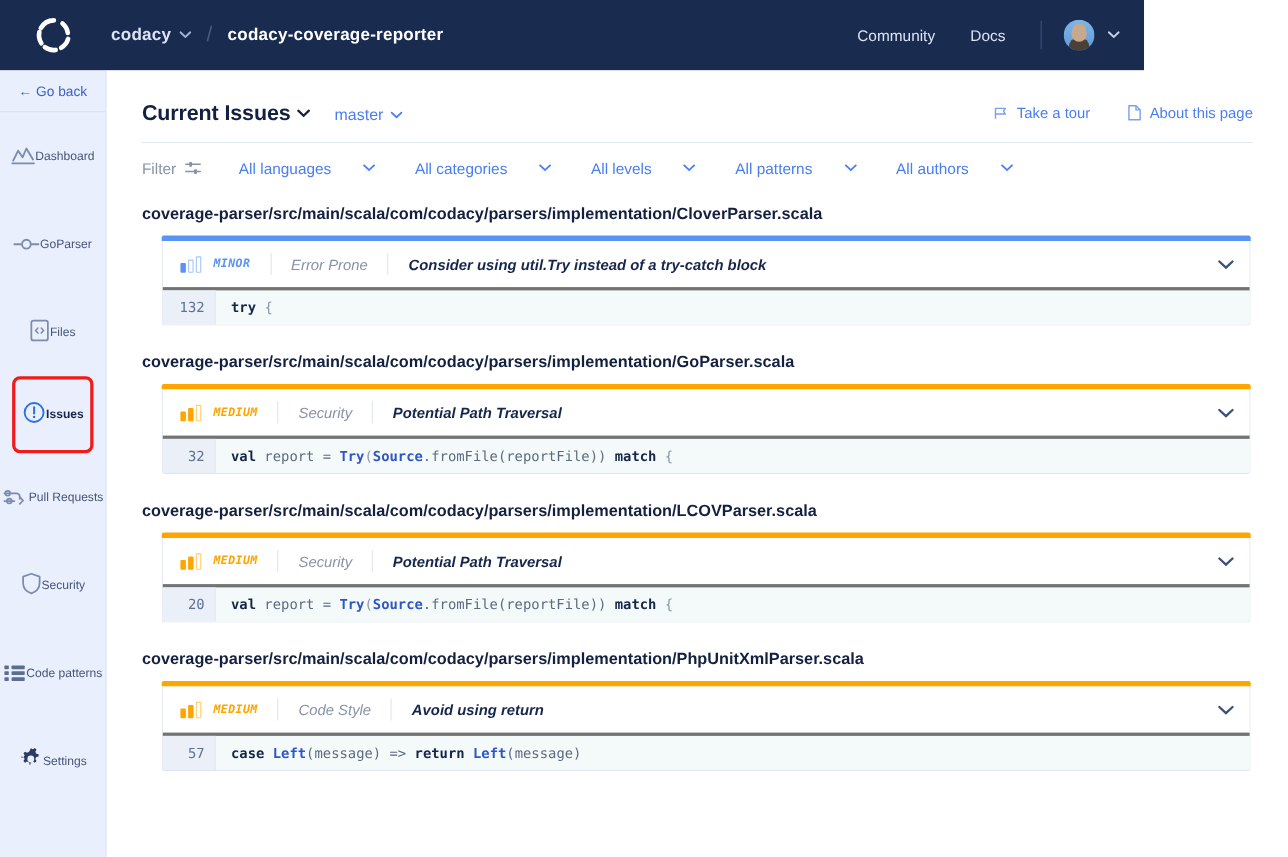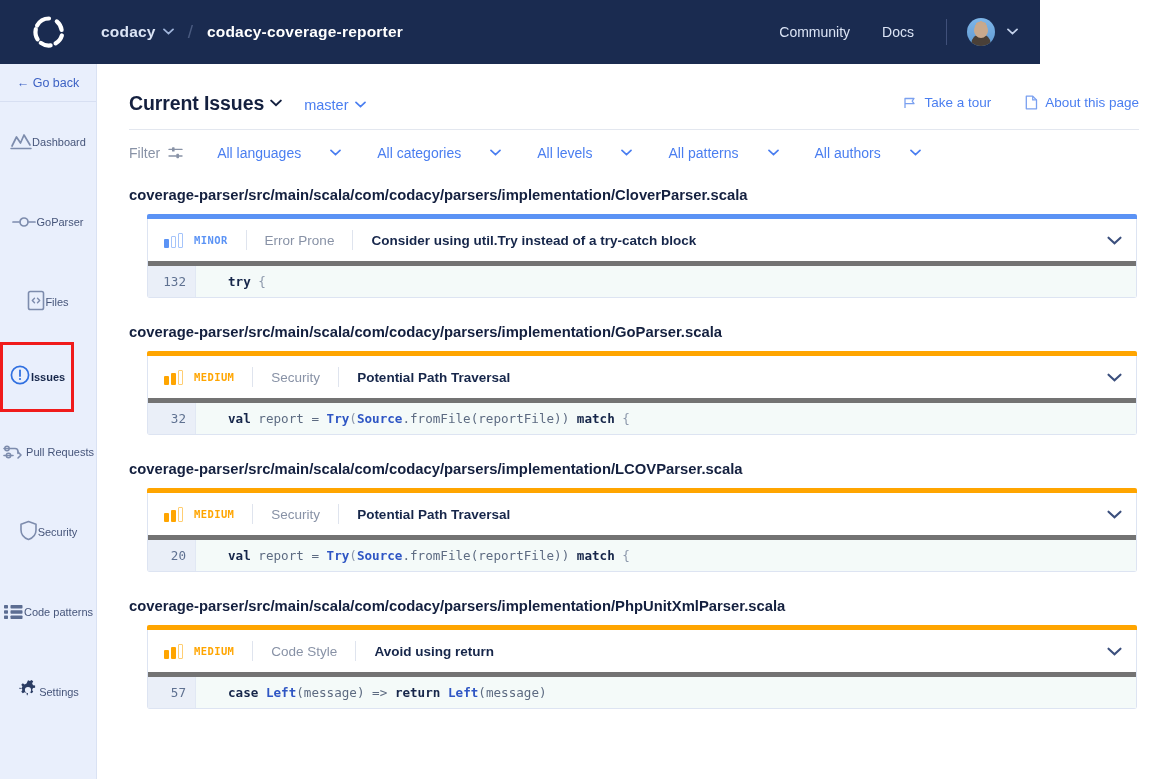--- a/index.html
+++ b/index.html
@@ -73,21 +73,21 @@
   }
   .nav-item {
     height: 80px; display: flex; 
     align-items: center; justify-content: center;
     color: #46557a; font-size: 11px; cursor: pointer; position: relative;
   }
   .nav-item .ico { height: 26px; display: flex; align-items: flex-end; margin-bottom: 8px; }
   .nav-item.active { color: #16264a; font-weight: bold; }
   .nav-item.highlight {
     outline: 3px solid #f01b1b; outline-offset: -3px;
-    width: 74px; height: 70px;
+    width: 74px; margin-left: 11px; height: 70px; border-radius: 7px;
   }
 
   
   .main {
     position: absolute; top: 64px; left: 97px;
     width: 1074px; height: 715px;
     overflow: hidden; background: #ffffff;
   }
   .page-head {
     padding: 28px 32px 0 32px; display: flex; align-items: flex-start;
@@ -130,36 +130,36 @@
     margin-top: 26px; margin-bottom: 11px; cursor: pointer;
   }
   .card {
     margin-left: 18px; width: 990px;
     border: 1px solid #dde4f2; border-top: none;
     border-radius: 0 0 3px 3px;
     background: #ffffff;
   }
   .card-bar { height: 5px; width: 990px; margin-left: 18px; border-radius: 2px 2px 0 0; }
   .card-head {
-    height: 42px; display: flex; align-items: center; padding: 0 14px 0 16px;
+    height: 42px; display: flex; align-items: center; padding: 0 14px 0 16px; font-style: italic;
   }
   .sev-bars { display: flex; align-items: flex-end; gap: 2px; margin-right: 11px; }
   .sev-bars i { display: block; width: 5px; border-radius: 1px; }
   .sev-name {
     font-family: "DejaVu Sans Mono", monospace;
     font-size: 10.5px; font-weight: bold; letter-spacing: .4px;
   }
   .vsep { width: 1px; height: 20px; background: #dfe4ee; margin: 0 18px; }
   .cat { color: #8892a6; font-size: 13.5px; }
   .title { color: #16264a; font-size: 13.5px; font-weight: bold; }
   .chev { margin-left: auto; display: flex; cursor: pointer; }
   .code-row {
     display: flex; align-items: stretch;
-    border-top: 5px solid #737373; background: #f4faf9;
-    font-family: "DejaVu Sans Mono", monospace; font-size: 12.6px; gap: 18px;
+    border-top: 3px solid #737373; background: #f4faf9;
+    font-family: "DejaVu Sans Mono", monospace; font-size: 12.6px;
   }
   .lineno {
     width: 48px; min-width: 48px; text-align: right; padding: 8px 9px 8px 0;
     color: #5f7191; background: #eaeff8; border-right: 1px solid #e1e8f4;
   }
   .codetext { padding: 8px 0 8px 14px; color: #5d6b82; white-space: pre; }
   .codetext .kw { color: #16264a; font-weight: bold; }
   .codetext .ty { color: #2f56c4; font-weight: bold; }
   .codetext .pn { color: #8b97ab; }
 </style>

